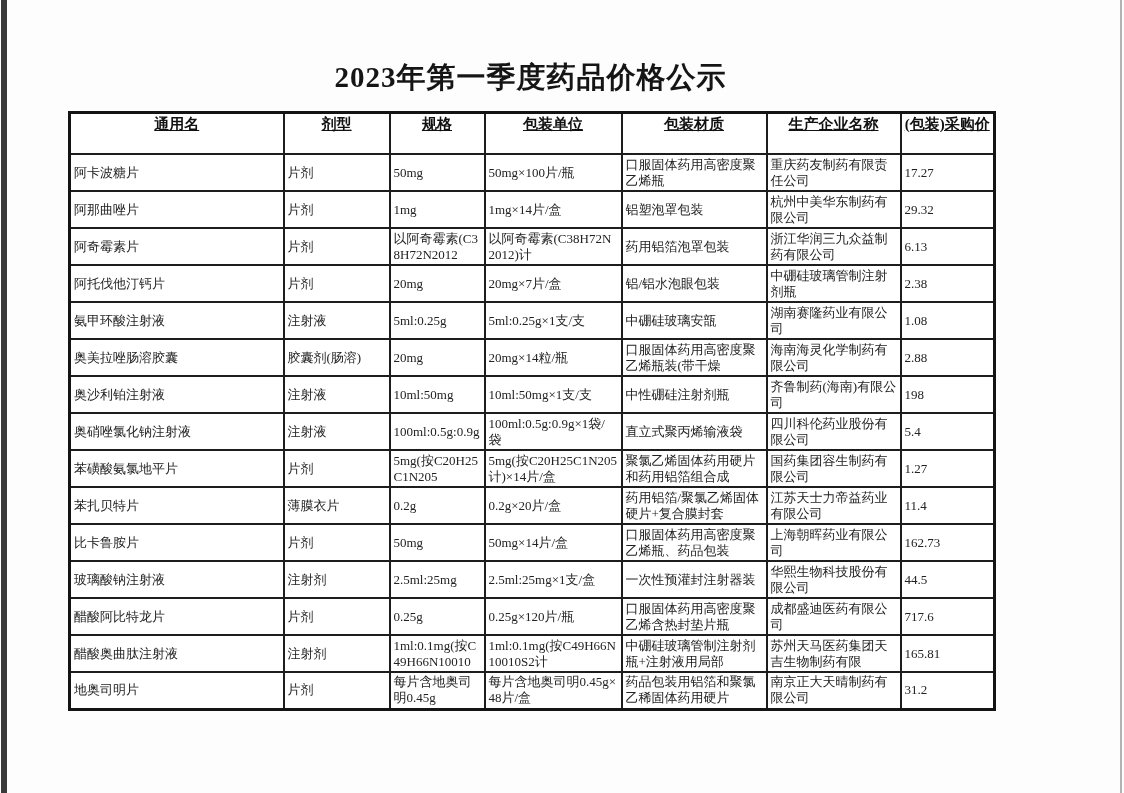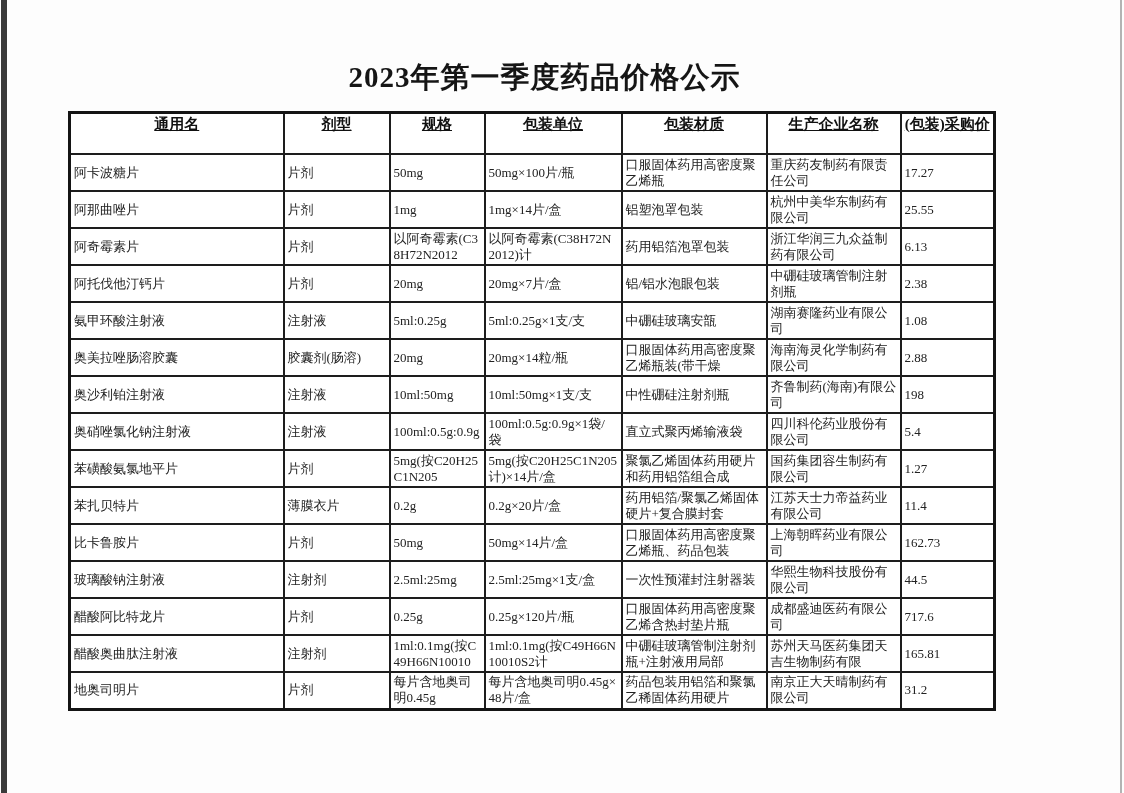--- a/index.html
+++ b/index.html
@@ -15,21 +15,21 @@
     position: absolute; left: 1px; top: 0;
     width: 6px; height: 793px;
     background: #3a3a3a;
   }
   .edge-right {
     position: absolute; left: 1120px; top: 0;
     width: 2px; height: 793px;
     background: #b3b3b3;
   }
   .title {
-    position: absolute; top: 58px; left: 82px; width: 925px;
+    position: absolute; top: 58px; left: 68px; width: 925px;
     text-align: center;
     font-size: 29px;
     font-weight: bold;
     letter-spacing: 1px;
     color: #151515;
   }
   table.price-table {
     position: absolute; top: 111px; left: 68px;
     width: 925px;
     border-collapse: collapse;
@@ -103,21 +103,21 @@
         <td class="al-left">重庆药友制药有限责任公司</td>
         <td class="al-center">17.27</td>
       </tr>
       <tr>
         <td class="al-center">阿那曲唑片</td>
         <td class="al-center">片剂</td>
         <td class="al-left">1mg</td>
         <td class="al-left">1mg×14片/盒</td>
         <td class="al-left">铝塑泡罩包装</td>
         <td class="al-left">杭州中美华东制药有限公司</td>
-        <td class="al-center">25.55</td>
+        <td class="al-center">29.32</td>
       </tr>
       <tr>
         <td class="al-center">阿奇霉素片</td>
         <td class="al-center">片剂</td>
         <td class="al-left">以阿奇霉素(C38H72N2012</td>
         <td class="al-left">以阿奇霉素(C38H72N2012)计</td>
         <td class="al-left">药用铝箔泡罩包装</td>
         <td class="al-left">浙江华润三九众益制药有限公司</td>
         <td class="al-center">6.13</td>
       </tr>

